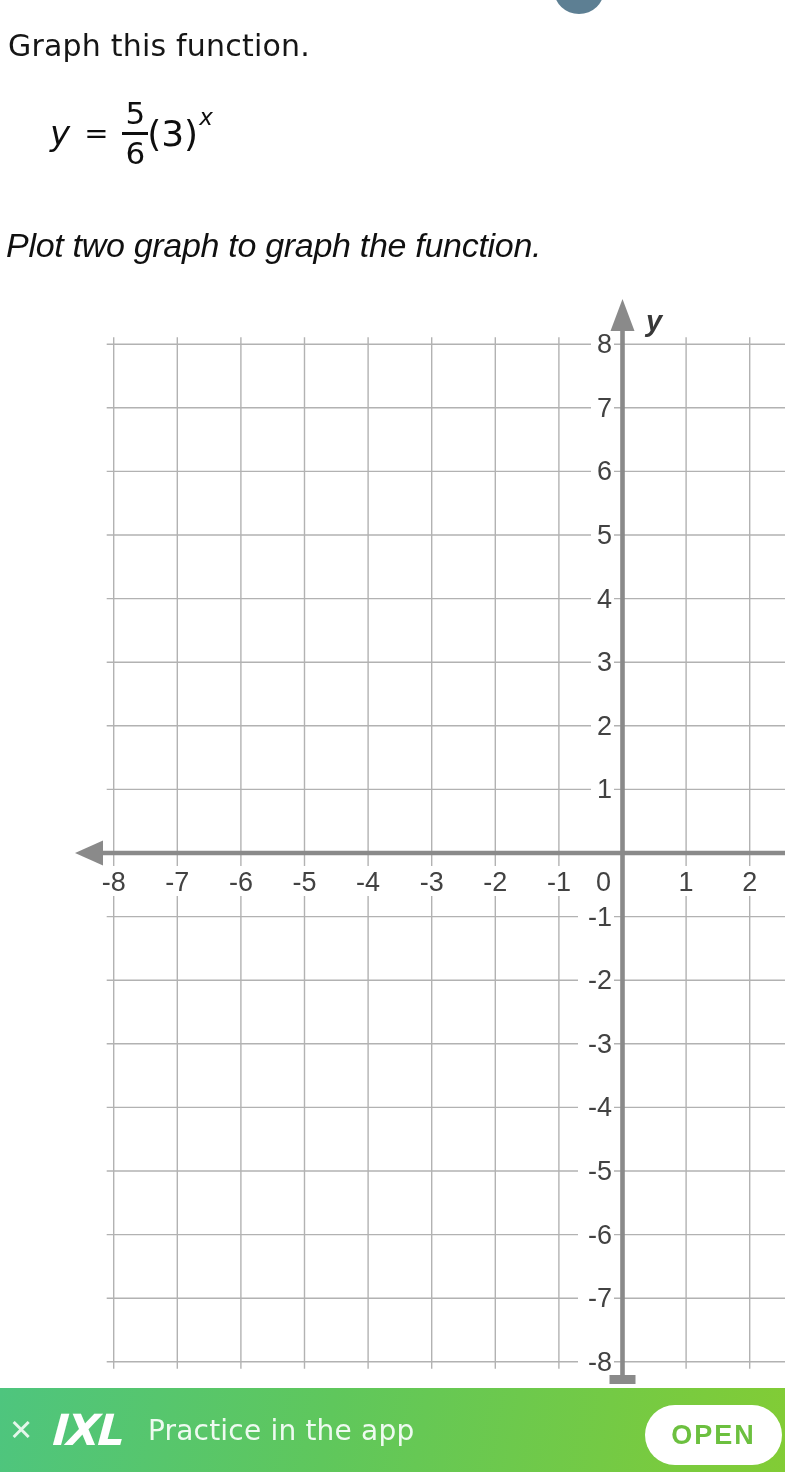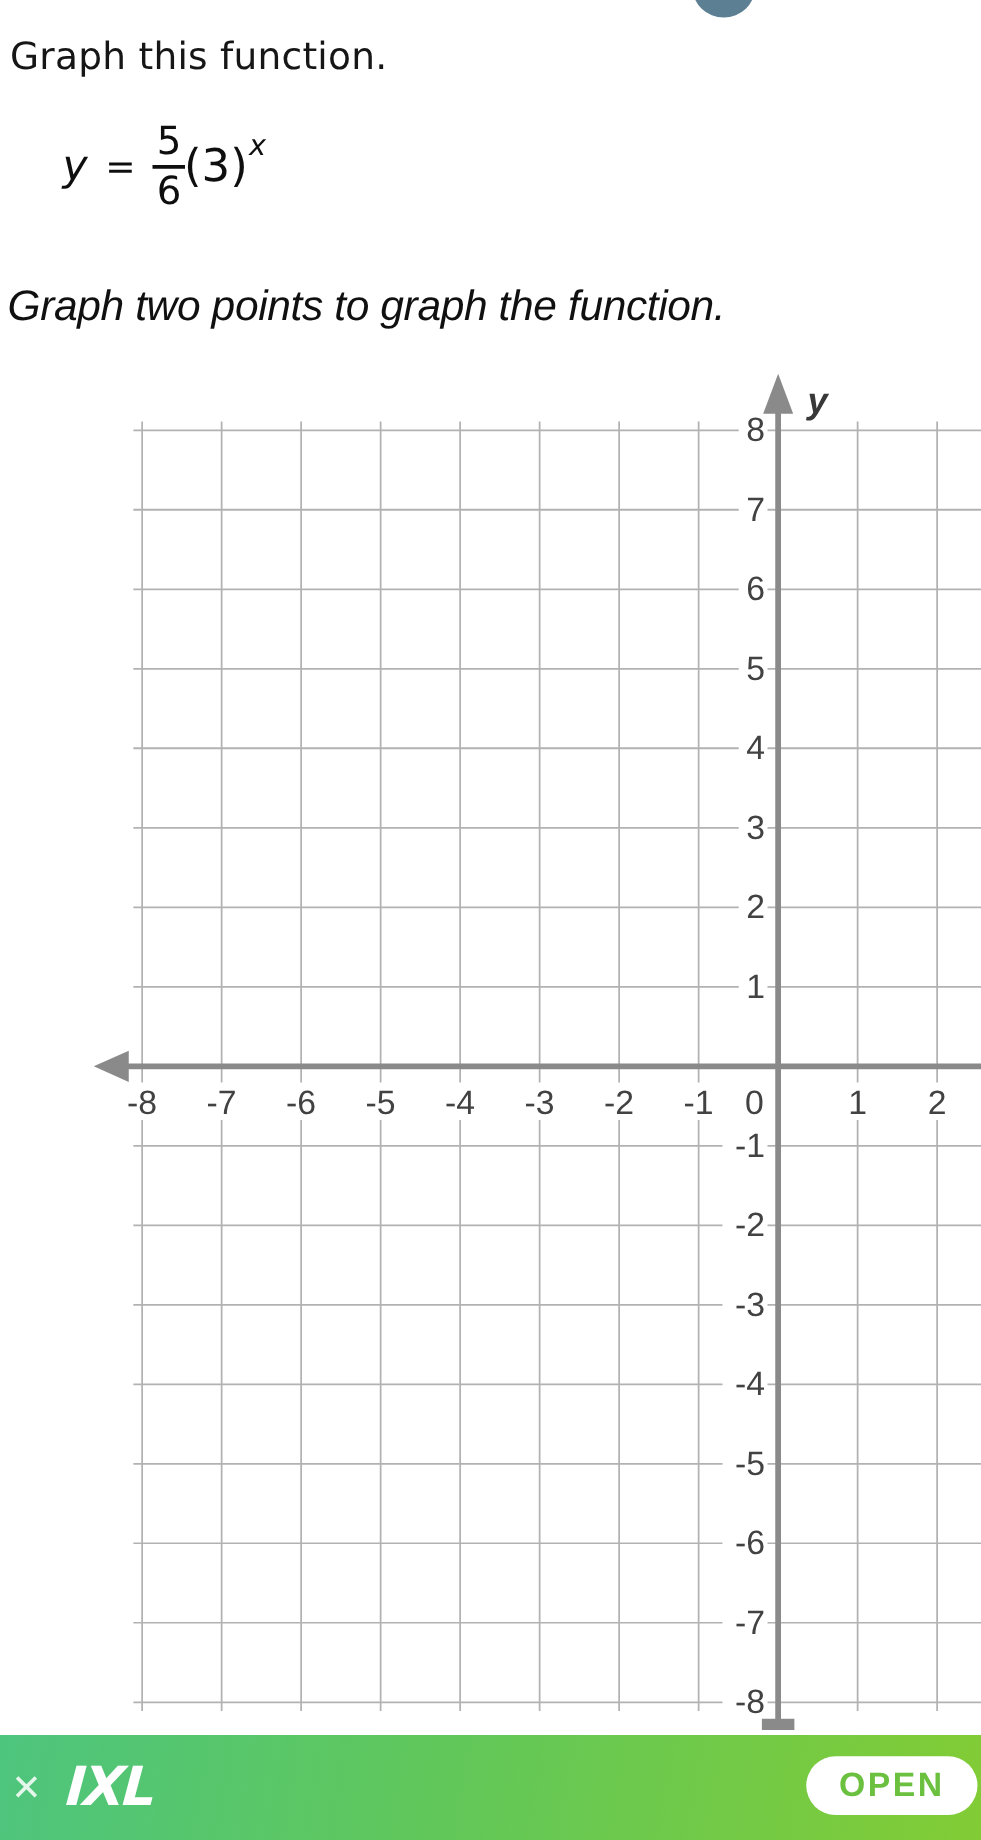--- a/index.html
+++ b/index.html
@@ -46,21 +46,21 @@
     line-height:1;cursor:pointer;
   }
   .banner .logo{
     margin-left:20px;font-size:43px;font-weight:bold;font-style:italic;
     color:#ffffff;letter-spacing:-2px;transform:skewX(-4deg);
   }
   .banner .msg{
     margin-left:24px;font-size:28px;color:#eefaf0;letter-spacing:.2px;
   }
   .open-btn{
-    position:absolute;right:3px;top:17px;width:137px;height:47px;
+    position:absolute;right:3px;top:17px;width:137px;height:60px;
     background:#ffffff;border:none;border-radius:30px;
     font-size:27px;font-weight:bold;letter-spacing:2px;
     font-family:"Liberation Sans","DejaVu Sans",sans-serif;cursor:pointer;
   }
 </style>
 </head>
 <body>
 
 <div class="avatar" style="background: rgb(93, 127, 147);"></div>
 
@@ -71,21 +71,21 @@
   <span class="eq">=</span>
   <span class="frac">
     <span class="num">5</span>
     <span class="bar"></span>
     <span class="den">6</span>
   </span>
   <span class="base">(3)</span>
   <span class="exp">x</span>
 </div>
 
-<div class="instruction">Graph two points to graph the function.</div>
+<div class="instruction">Plot two graph to graph the function.</div>
 
 <svg class="graph" id="graph-svg" width="785" height="1390" viewBox="0 0 785 1390">
     <line x1="106.69999999999999" y1="1361.8" x2="785" y2="1361.8" stroke="#b2b2b2" stroke-width="1.4"></line>
     <line x1="106.69999999999999" y1="1298.2" x2="785" y2="1298.2" stroke="#b2b2b2" stroke-width="1.4"></line>
     <line x1="106.69999999999999" y1="1234.6" x2="785" y2="1234.6" stroke="#b2b2b2" stroke-width="1.4"></line>
     <line x1="106.69999999999999" y1="1171" x2="785" y2="1171" stroke="#b2b2b2" stroke-width="1.4"></line>
     <line x1="106.69999999999999" y1="1107.4" x2="785" y2="1107.4" stroke="#b2b2b2" stroke-width="1.4"></line>
     <line x1="106.69999999999999" y1="1043.8" x2="785" y2="1043.8" stroke="#b2b2b2" stroke-width="1.4"></line>
     <line x1="106.69999999999999" y1="980.2" x2="785" y2="980.2" stroke="#b2b2b2" stroke-width="1.4"></line>
     <line x1="106.69999999999999" y1="916.6" x2="785" y2="916.6" stroke="#b2b2b2" stroke-width="1.4"></line>
@@ -167,14 +167,15 @@
     <line x1="622.5" y1="325" x2="622.5" y2="1378" stroke="#8a8a8a" stroke-width="4.6"></line>
     <polygon points="75,853 103,840.5 103,865.5" fill="#8a8a8a"></polygon>
     <polygon points="622.5,299 610.5,331 634.5,331" fill="#8a8a8a"></polygon>
     <rect x="609.5" y="1375" width="26" height="9" fill="#8a8a8a"></rect>
     <text x="654" y="321" text-anchor="middle" dominant-baseline="central" font-size="29" fill="#383838" style="font-weight:bold;font-style:italic;">y</text>
   </svg>
 
 <footer class="banner" style="background: linear-gradient(100deg, rgb(78, 197, 126) 0%, rgb(95, 199, 92) 42%, rgb(130, 204, 53) 100%);">
   <span class="close">✕</span>
   <span class="logo">IXL</span>
+  <span class="msg">Practice in the app</span>
   <button class="open-btn" style="color: rgb(108, 192, 63);">OPEN</button>
 </footer>
 
 </body></html>

